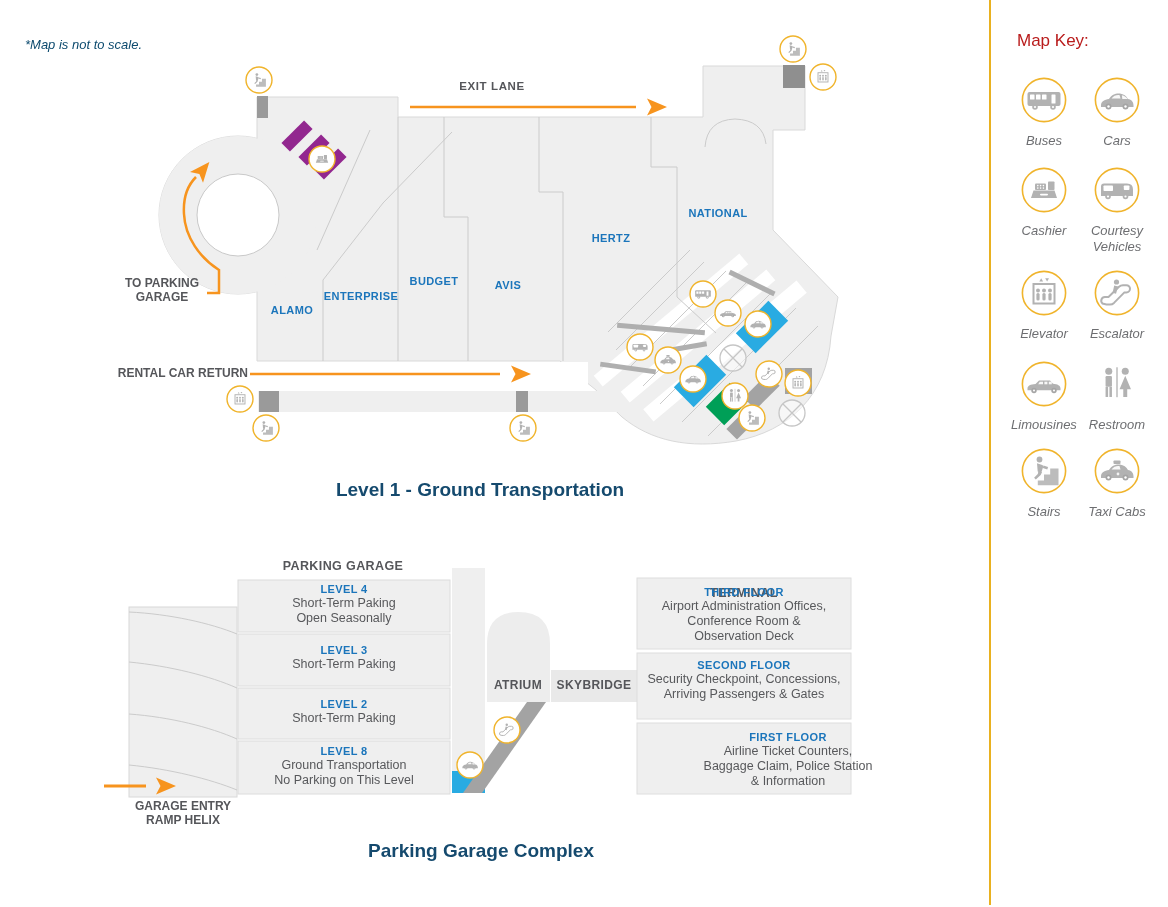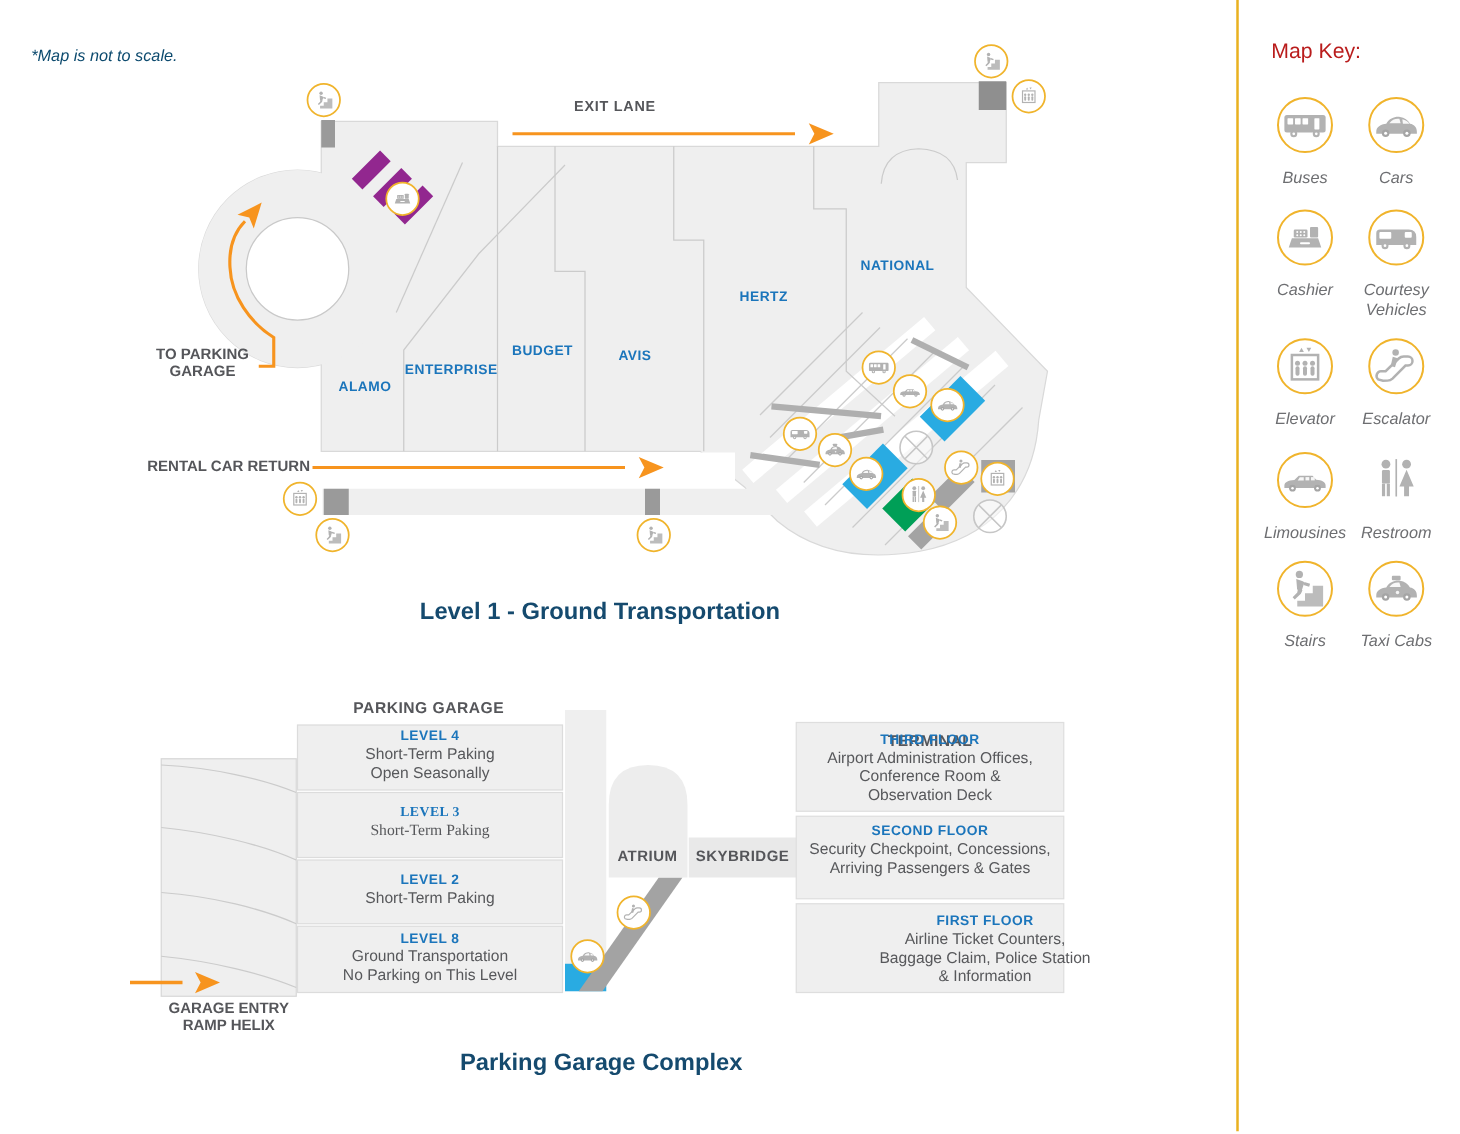--- a/index.html
+++ b/index.html
@@ -361,21 +361,21 @@
 <div class="t title ctr" style="left:480px;top:479px;">Level 1 - Ground Transportation</div>
 
 <div class="t sect ctr" style="left:343px;top:559px;">PARKING GARAGE</div>
 <div class="t sect ctr" style="left:744px;top:556px;margin-top:30px;">TERMINAL</div>
 
 <div class="box" style="left:238px;top:583px;width:212px;">
   <div class="bname">LEVEL 4</div>
   <div class="bdesc">Short-Term Paking
 Open Seasonally</div>
 </div>
-<div class="box" style="left:238px;top:644px;width:212px;font-family:Liberation Serif, serif;">
+<div class="box" style="left:238px;top:644px;width:212px;">
   <div class="bname">LEVEL 3</div>
   <div class="bdesc">Short-Term Paking</div>
 </div>
 <div class="box" style="left:238px;top:698px;width:212px;">
   <div class="bname">LEVEL 2</div>
   <div class="bdesc">Short-Term Paking</div>
 </div>
 <div class="box" style="left:238px;top:745px;width:212px;">
   <div class="bname">LEVEL 8</div>
   <div class="bdesc">Ground Transportation

